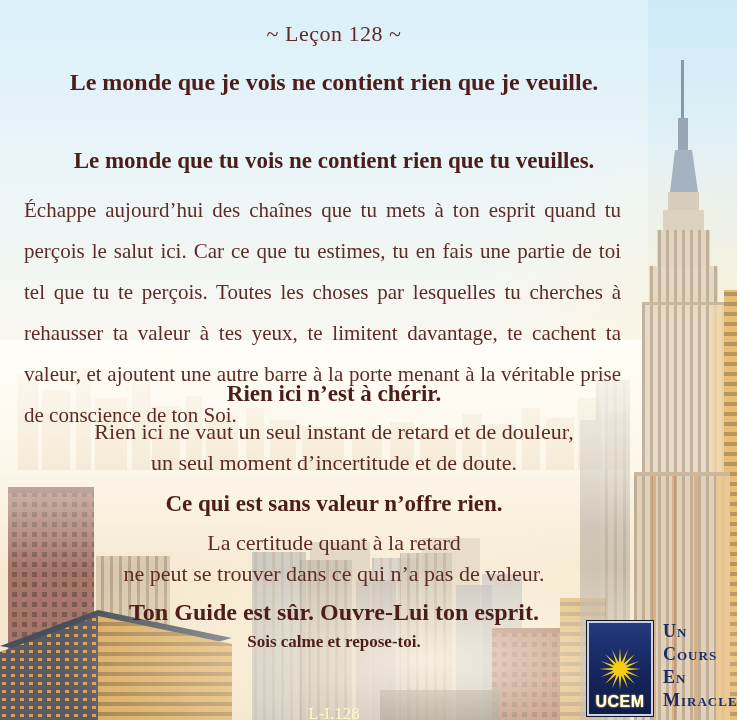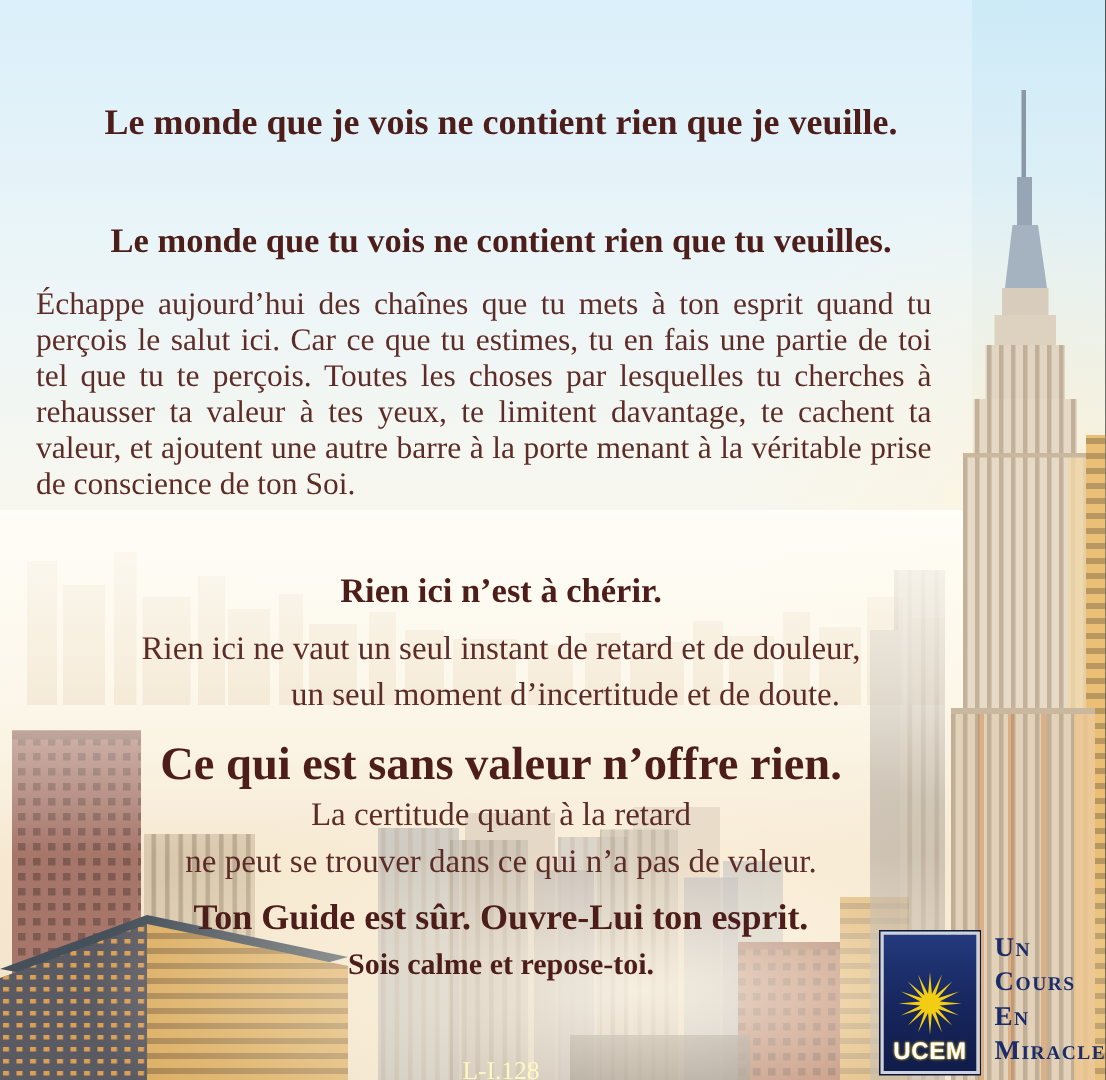--- a/index.html
+++ b/index.html
@@ -11,31 +11,31 @@
   
   .txt{position:absolute;left:0;width:668px;text-align:center;white-space:nowrap;}
   .maroon{color:#5e2c27;}
   .bold{color:#4c1d19;font-weight:bold;}
   .title{top:21px;font-size:22px;letter-spacing:.5px;color:#5f2a26;}
   .h1{top:69px;font-size:24px;}
   .sub1{top:117px;font-size:22px;}
   .sub2{top:148px;font-size:23px;}
   .para{
     position:absolute;left:24px;top:190px;width:597px;
-    font-size:21px;line-height:24px;color:#5e2c27;
+    font-size:21px;line-height:41px;color:#5e2c27;
     text-align:justify;white-space:normal;
   }
   .s2h{top:381px;font-size:23px;}
   .s2l1{top:419px;font-size:22px;}
-  .s2l2{top:450px;font-size:22px;padding-left:43px;}
-  .s3h{top:491px;font-size:31px;font-family:Liberation Serif, serif;}
+  .s2l2{top:450px;font-size:22px;}
+  .s3h{top:491px;font-size:23px;font-family:Liberation Serif, serif;}
   .s3l1{top:530px;font-size:22px;}
   .s3l2{top:561px;font-size:22px;}
   .s4l1{top:599px;font-size:24px;}
-  .s4l2{top:632px;font-size:20px;}
+  .s4l2{top:632px;font-size:17px;}
   .ref{top:704px;font-size:17px;color:#fef9c3;}
   
   .logo-badge{
     position:absolute;left:587px;top:621px;width:62px;height:91px;
     background:linear-gradient(#233a7d 0%,#16255c 55%,#101c49 100%);
     border:2px solid #ccd2e0;box-shadow:0 0 0 1px #0d1736;
     display:flex;flex-direction:column;align-items:center;justify-content:flex-end;
   }
   .logo-sun{margin-top:4px;}
   .logo-acronym{
@@ -203,20 +203,21 @@
       <rect x="634" y="472" width="96" height="248" fill="url(#winVesb)"></rect>
       <rect x="652" y="472" width="4" height="248" fill="rgba(205,125,62,.4)"></rect>
       <rect x="672" y="472" width="4" height="248" fill="rgba(205,125,62,.4)"></rect>
       <rect x="694" y="472" width="4" height="248" fill="rgba(205,125,62,.4)"></rect>
       <rect x="716" y="472" width="14" height="248" fill="#ecc78e" opacity=".85"></rect>
       <rect x="634" y="472" width="96" height="4" fill="#c9b89e"></rect>
       <rect x="642" y="302" width="82" height="3" fill="#c9b89e"></rect>
     </g>
   </svg>
 
+  <div class="txt title">~ Leçon 128 ~</div>
 
   <div class="txt h1 bold">Le monde que je vois ne contient rien que je veuille.</div>
 
 
   <div class="txt sub2 bold">Le monde que tu vois ne contient rien que tu veuilles.</div>
 
   <div class="para">Échappe aujourd’hui des chaînes que tu mets à ton esprit quand tu perçois le salut ici. Car ce que tu estimes, tu en fais une partie de toi tel que tu te perçois. Toutes les choses par lesquelles tu cherches à rehausser ta valeur à tes yeux, te limitent davantage, te cachent ta valeur, et ajoutent une autre barre à la porte menant à la véritable prise de conscience de ton Soi.</div>
 
   <div class="txt s2h bold">Rien ici n’est à chérir.</div>
   <div class="txt s2l1 maroon">Rien ici ne vaut un seul instant de retard et de douleur,</div>

